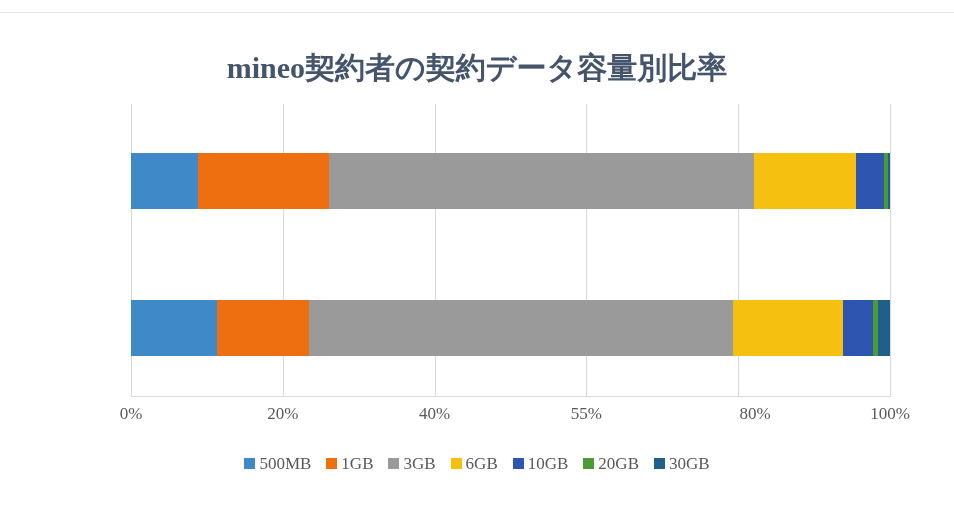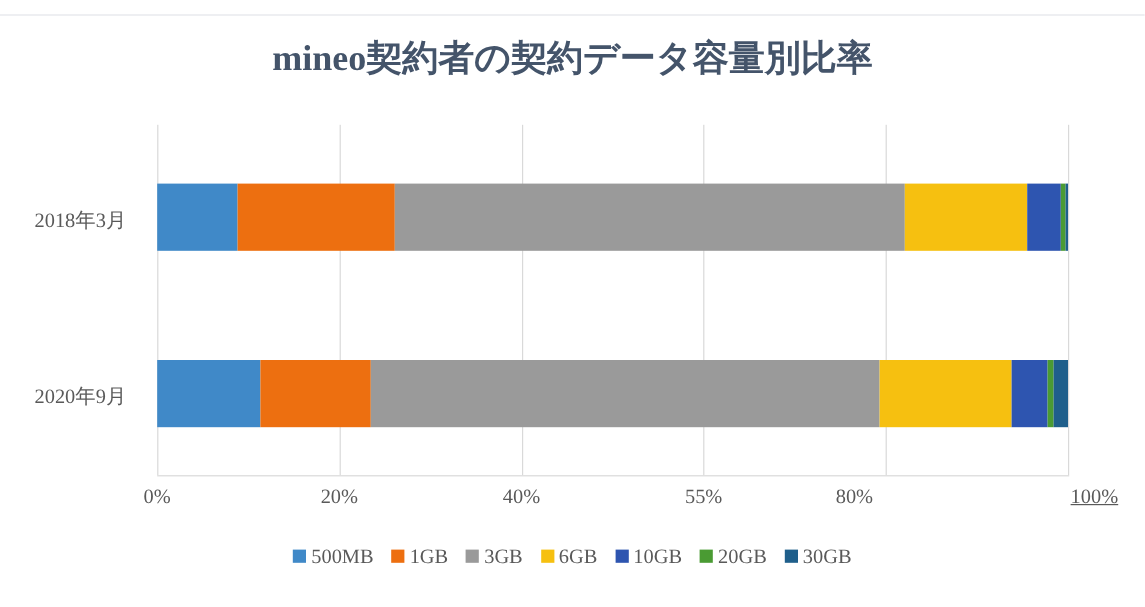--- a/index.html
+++ b/index.html
@@ -26,21 +26,21 @@
     top: 12px;
     width: 954px;
     height: 1px;
     background: #e3e5ea;
   }
 
   
   .chart-title {
     position: absolute;
     left: 0;
-    top: 28px;
+    top: 48px;
     width: 954px;
     text-align: center;
     font-family: "Liberation Serif", "DejaVu Serif", serif;
     font-size: 30px;
     font-weight: bold;
     color: #44546a;
     letter-spacing: 0px;
     white-space: nowrap;
   }
 
@@ -182,24 +182,20 @@
 </style>
 </head>
 <body>
 
 <div id="root">
 
   <div class="top-rule"></div>
 
   <div class="chart-title">mineo契約者の契約データ容量別比率</div>
 
-  <div class="cat-labels">
-      <div class="cat-label c0">2018年3月</div>
-      <div class="cat-label c1">2020年9月</div>
-    </div>
 
   <div class="plot-wrap">
     <div class="gridlines">
         <div class="gridline axis0" style="left: 0px;"></div>
         <div class="gridline" style="left: 151.8px;"></div>
         <div class="gridline" style="left: 303.6px;"></div>
         <div class="gridline" style="left: 455.4px;"></div>
         <div class="gridline" style="left: 607.2px;"></div>
         <div class="gridline" style="left: 759px;"></div>
       </div>
@@ -225,22 +221,22 @@
       </div>
   </div>
 
   <div class="axis-baseline"></div>
 
   <div class="xticks">
       <div class="xtick" style="left: 131px;">0%</div>
       <div class="xtick" style="left: 282.8px; text-align: center;">20%</div>
       <div class="xtick" style="left: 434.6px; font-family: Liberation Serif, serif;">40%</div>
       <div class="xtick" style="left: 586.4px;">55%</div>
-      <div class="xtick" style="left: 698px; padding-left: 28px;">80%</div>
-      <div class="xtick" style="left: 912px; text-decoration: underline;">100%</div>
+      <div class="xtick" style="left: 741px; padding-left: 28px;">80%</div>
+      <div class="xtick" style="left: 890px;">100%</div>
     </div>
 
   <div class="legend">
       <div class="legend-item">
         <span class="legend-swatch" style="background: rgb(64, 137, 200);"></span>
         <span class="legend-label">500MB</span>
       </div>
       <div class="legend-item">
         <span class="legend-swatch" style="background: rgb(237, 111, 16);"></span>
         <span class="legend-label">1GB</span>

